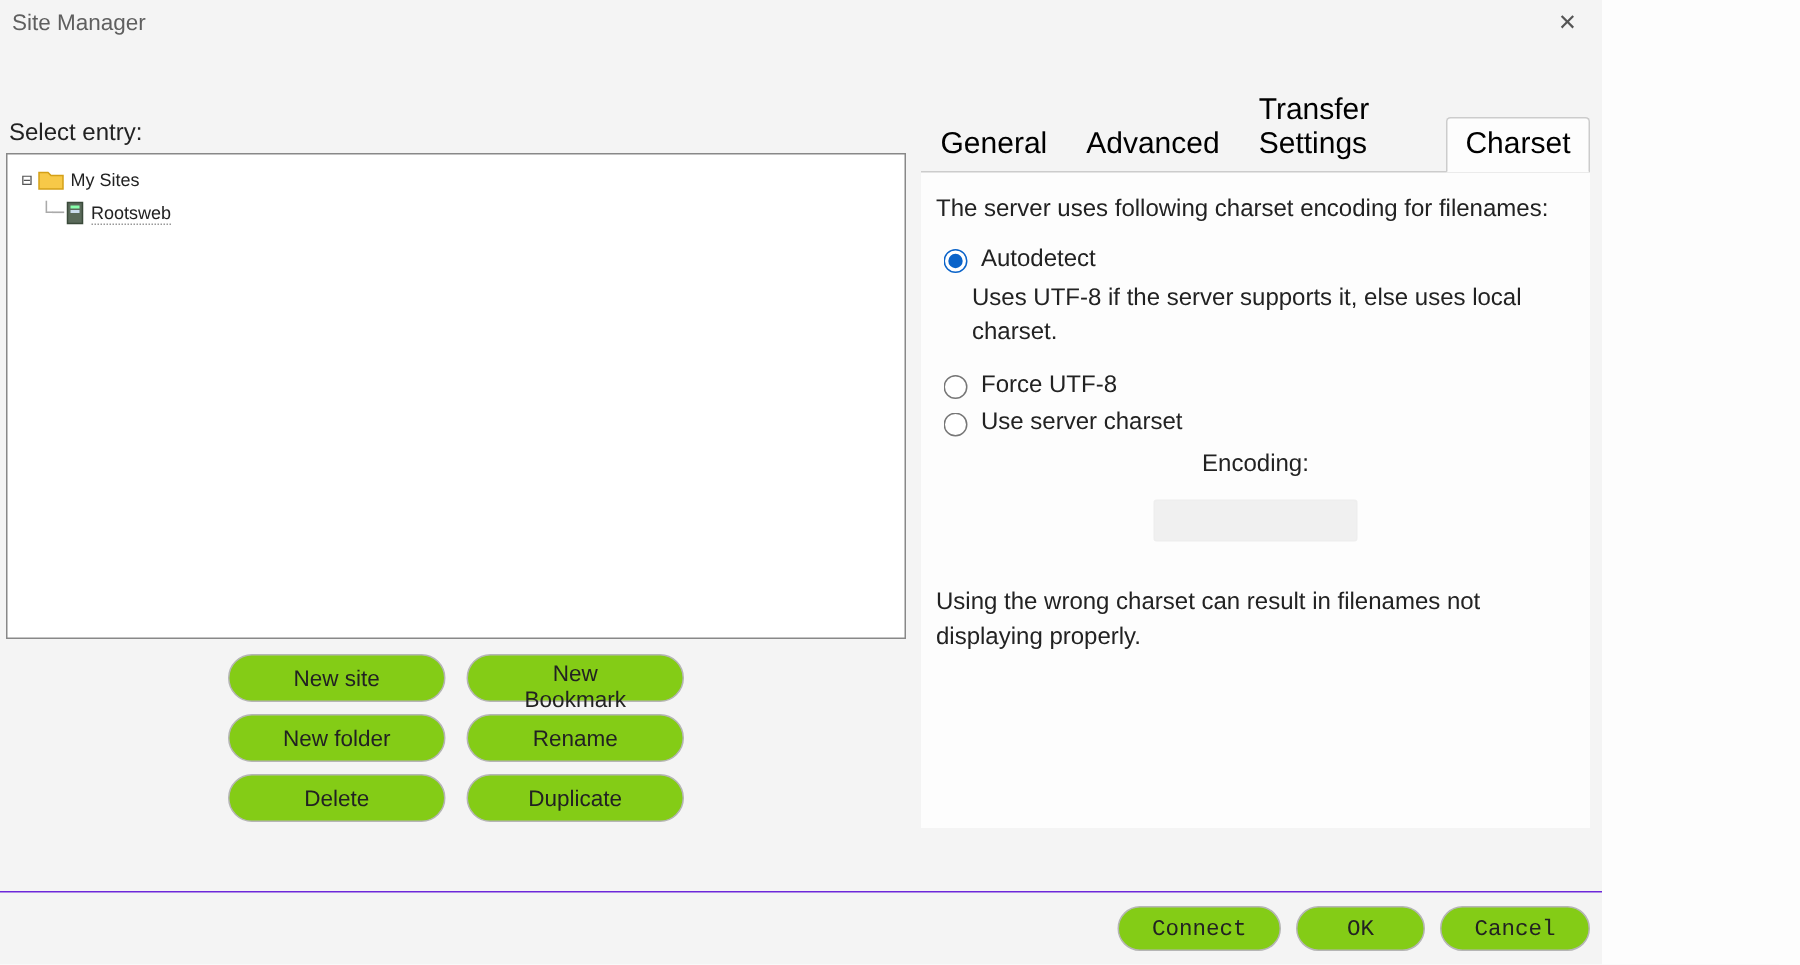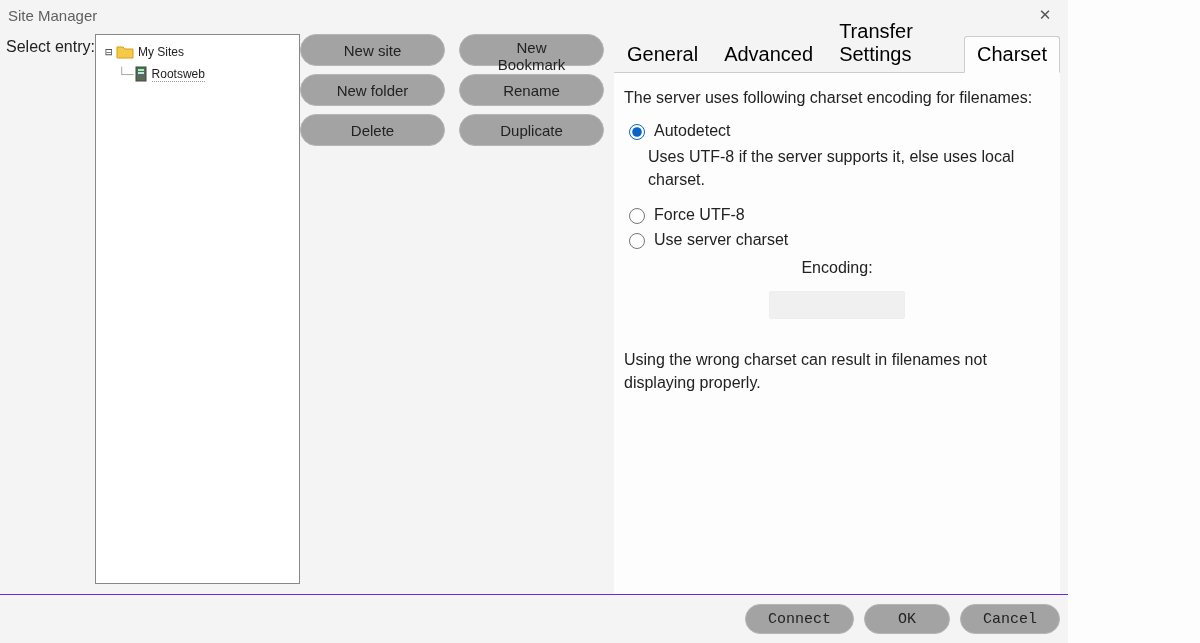--- a/index.html
+++ b/index.html
@@ -12,20 +12,21 @@
     color: #222;
     background: #fdfdfd;
     overflow: hidden;
   }
   .window {
     width: 1068px;
     height: 643px;
     background: #f4f4f4;
     display: flex;
     flex-direction: column;
+    gap: 42px;
   }
   .titlebar {
     height: 30px;
     background: #f4f4f4;
     display: flex;
     align-items: center;
     padding-left: 8px;
     padding-right: 4px;
     justify-content: space-between;
     color: #5f5f5f;
@@ -46,20 +47,21 @@
     padding: 4px 4px 0 4px;
   }
   .upper {
     flex: 1;
     display: flex;
     flex-direction: row;
   }
   .left {
     width: 600px;
     display: flex;
+    flex-direction: column;
     padding-right: 6px;
   }
   .select-entry-label {
     margin: 4px 0 4px 2px;
     color: #222;
     font-size: 16px;
   }
   .tree {
     flex: 1;
     border: 1px solid #888;
@@ -99,21 +101,21 @@
   .left-buttons {
     display: grid;
     grid-template-columns: 145px 145px;
     grid-template-rows: 32px 32px 32px;
     column-gap: 14px;
     row-gap: 8px;
     justify-content: center;
     margin-bottom: 4px;
   }
   button.win {
-    background: #a3a3a3;
+    background: #84cc16;
     border: 1px solid #b5b5b5;
     border-radius: 16px;
     font-family: inherit;
     font-size: 15px;
     color: #222;
     cursor: pointer;
     padding: 4px 22px;
   }
   .right {
     flex: 1;

